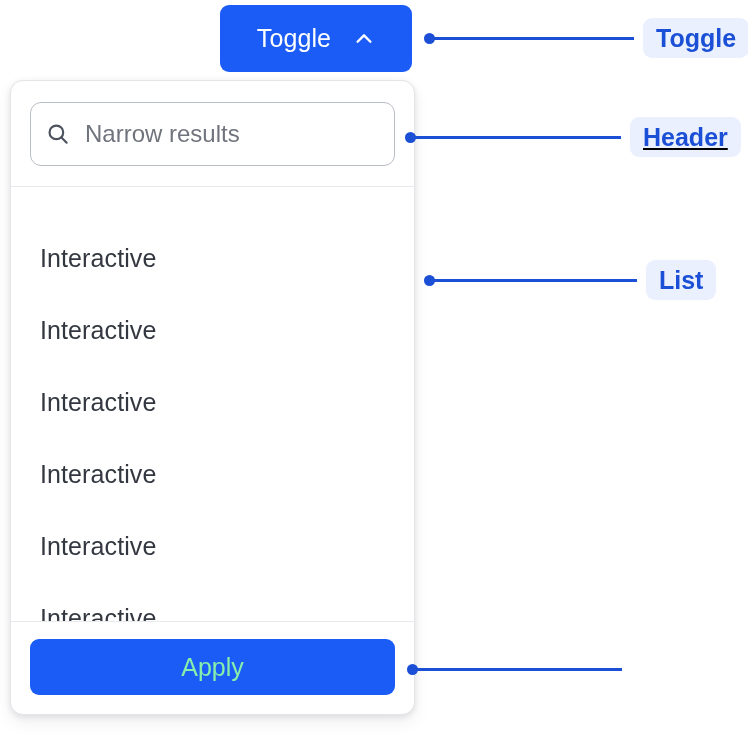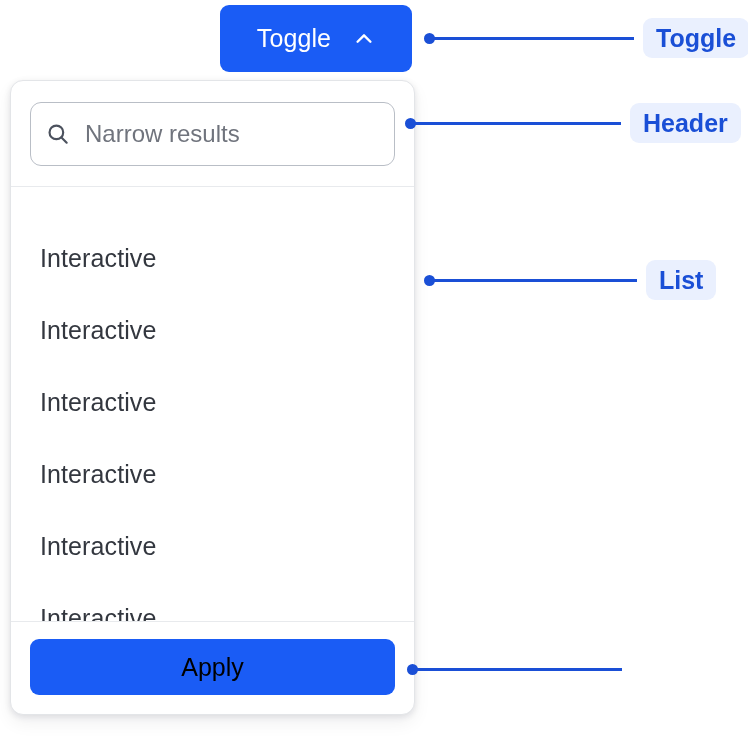--- a/index.html
+++ b/index.html
@@ -132,21 +132,21 @@
     flex: 0 0 auto;
     border-top: 1px solid #e8eaed;
     padding: 17px 19px 19px 19px;
   }
   .apply-button {
     width: 100%;
     height: 56px;
     background: #1a5cf5;
     border: none;
     border-radius: 9px;
-    color: #000000;
+    color: #86efac;
     font-family: "Liberation Sans", sans-serif;
     font-size: 25px;
     cursor: pointer;
   }
 
   
   .annotation {
     position: absolute;
     display: flex;
     align-items: center;
@@ -231,21 +231,21 @@
     </div>
 
   </div>
 
   <div class="annotation" style="left:424px; top:27px;">
     <span class="anno-dot"></span>
     <span class="anno-line" style="width:200px;"></span>
     <span class="anno-pill">Toggle</span>
   </div>
 
-  <div class="annotation" style="left:405px; top:112px;">
+  <div class="annotation" style="left:405px; top:126px;text-decoration:underline;">
     <span class="anno-dot"></span>
     <span class="anno-line" style="width:206px;"></span>
     <span class="anno-pill">Header</span>
   </div>
 
   <div class="annotation" style="left:424px; top:261px;margin-top:8px;">
     <span class="anno-dot"></span>
     <span class="anno-line" style="width:203px;"></span>
     <span class="anno-pill">List</span>
   </div>

